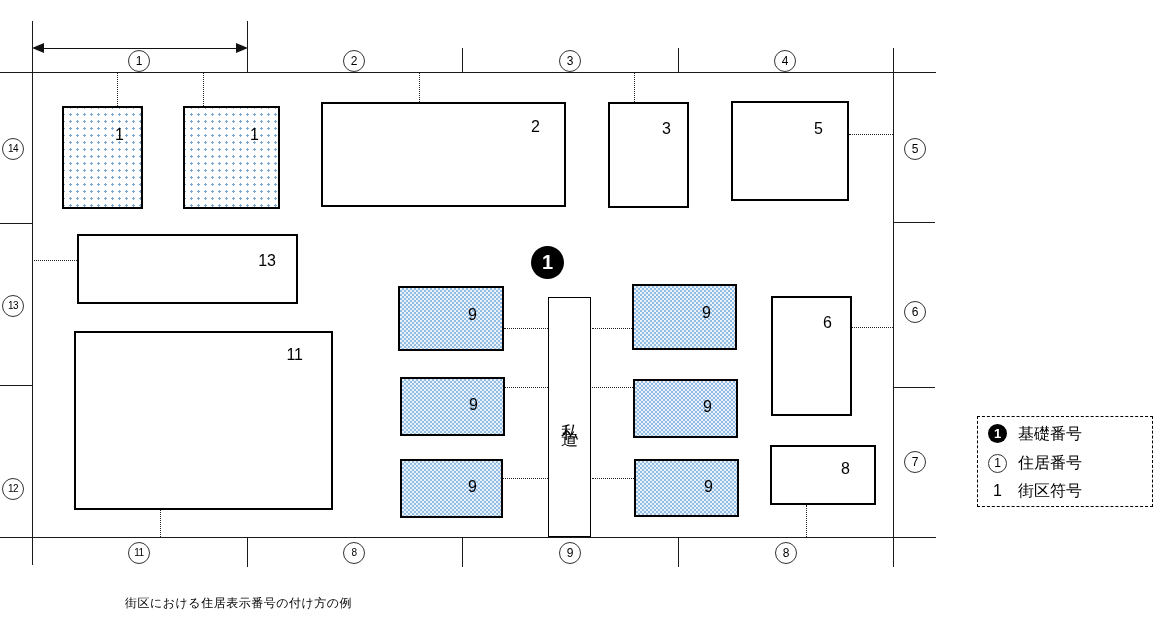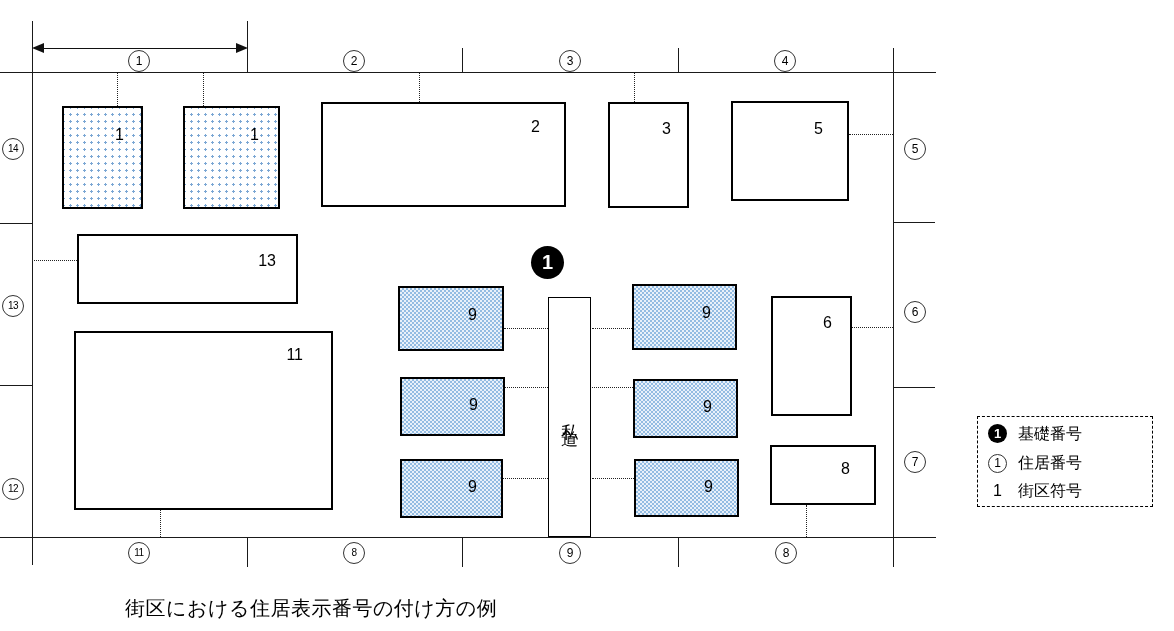--- a/index.html
+++ b/index.html
@@ -36,21 +36,21 @@
   .ah.right{left:236px;top:43px;border-left:12px solid #111;}
   .legend{position:absolute;left:977px;top:416px;width:176px;height:91px;border:1.5px dashed #000;
           background:#fff;box-sizing:border-box;padding:7px 10px;display:flex;
           flex-direction:column;justify-content:space-between;}
   .lgrow{display:flex;align-items:center;gap:11px;font-size:16px;line-height:1;}
   .lg-black{width:19px;height:19px;border-radius:50%;background:#000;color:#fff;font-size:13px;
             font-weight:bold;display:flex;align-items:center;justify-content:center;flex:0 0 19px;}
   .lg-circle{width:17px;height:17px;border-radius:50%;border:1px solid #333;background:#fff;
              font-size:12px;display:flex;align-items:center;justify-content:center;flex:0 0 17px;}
   .lg-plain{width:19px;text-align:center;font-size:16px;flex:0 0 19px;}
-  .caption{position:absolute;left:125px;top:595px;font-size:20px;letter-spacing:0.5px;}
+  .caption{position:absolute;left:125px;top:595px;font-size:12px;letter-spacing:0.5px;}
 </style>
 </head>
 <body>
 
 <div class="canvas">
 
   <div class="ln" style="left:0;top:72px;width:936px;height:1px;"></div>
   <div class="ln" style="left:0;top:537px;width:936px;height:1px;"></div>
   <div class="ln" style="left:32px;top:21px;width:1px;height:544px;"></div>
   <div class="ln" style="left:893px;top:48px;width:1px;height:519px;"></div>

